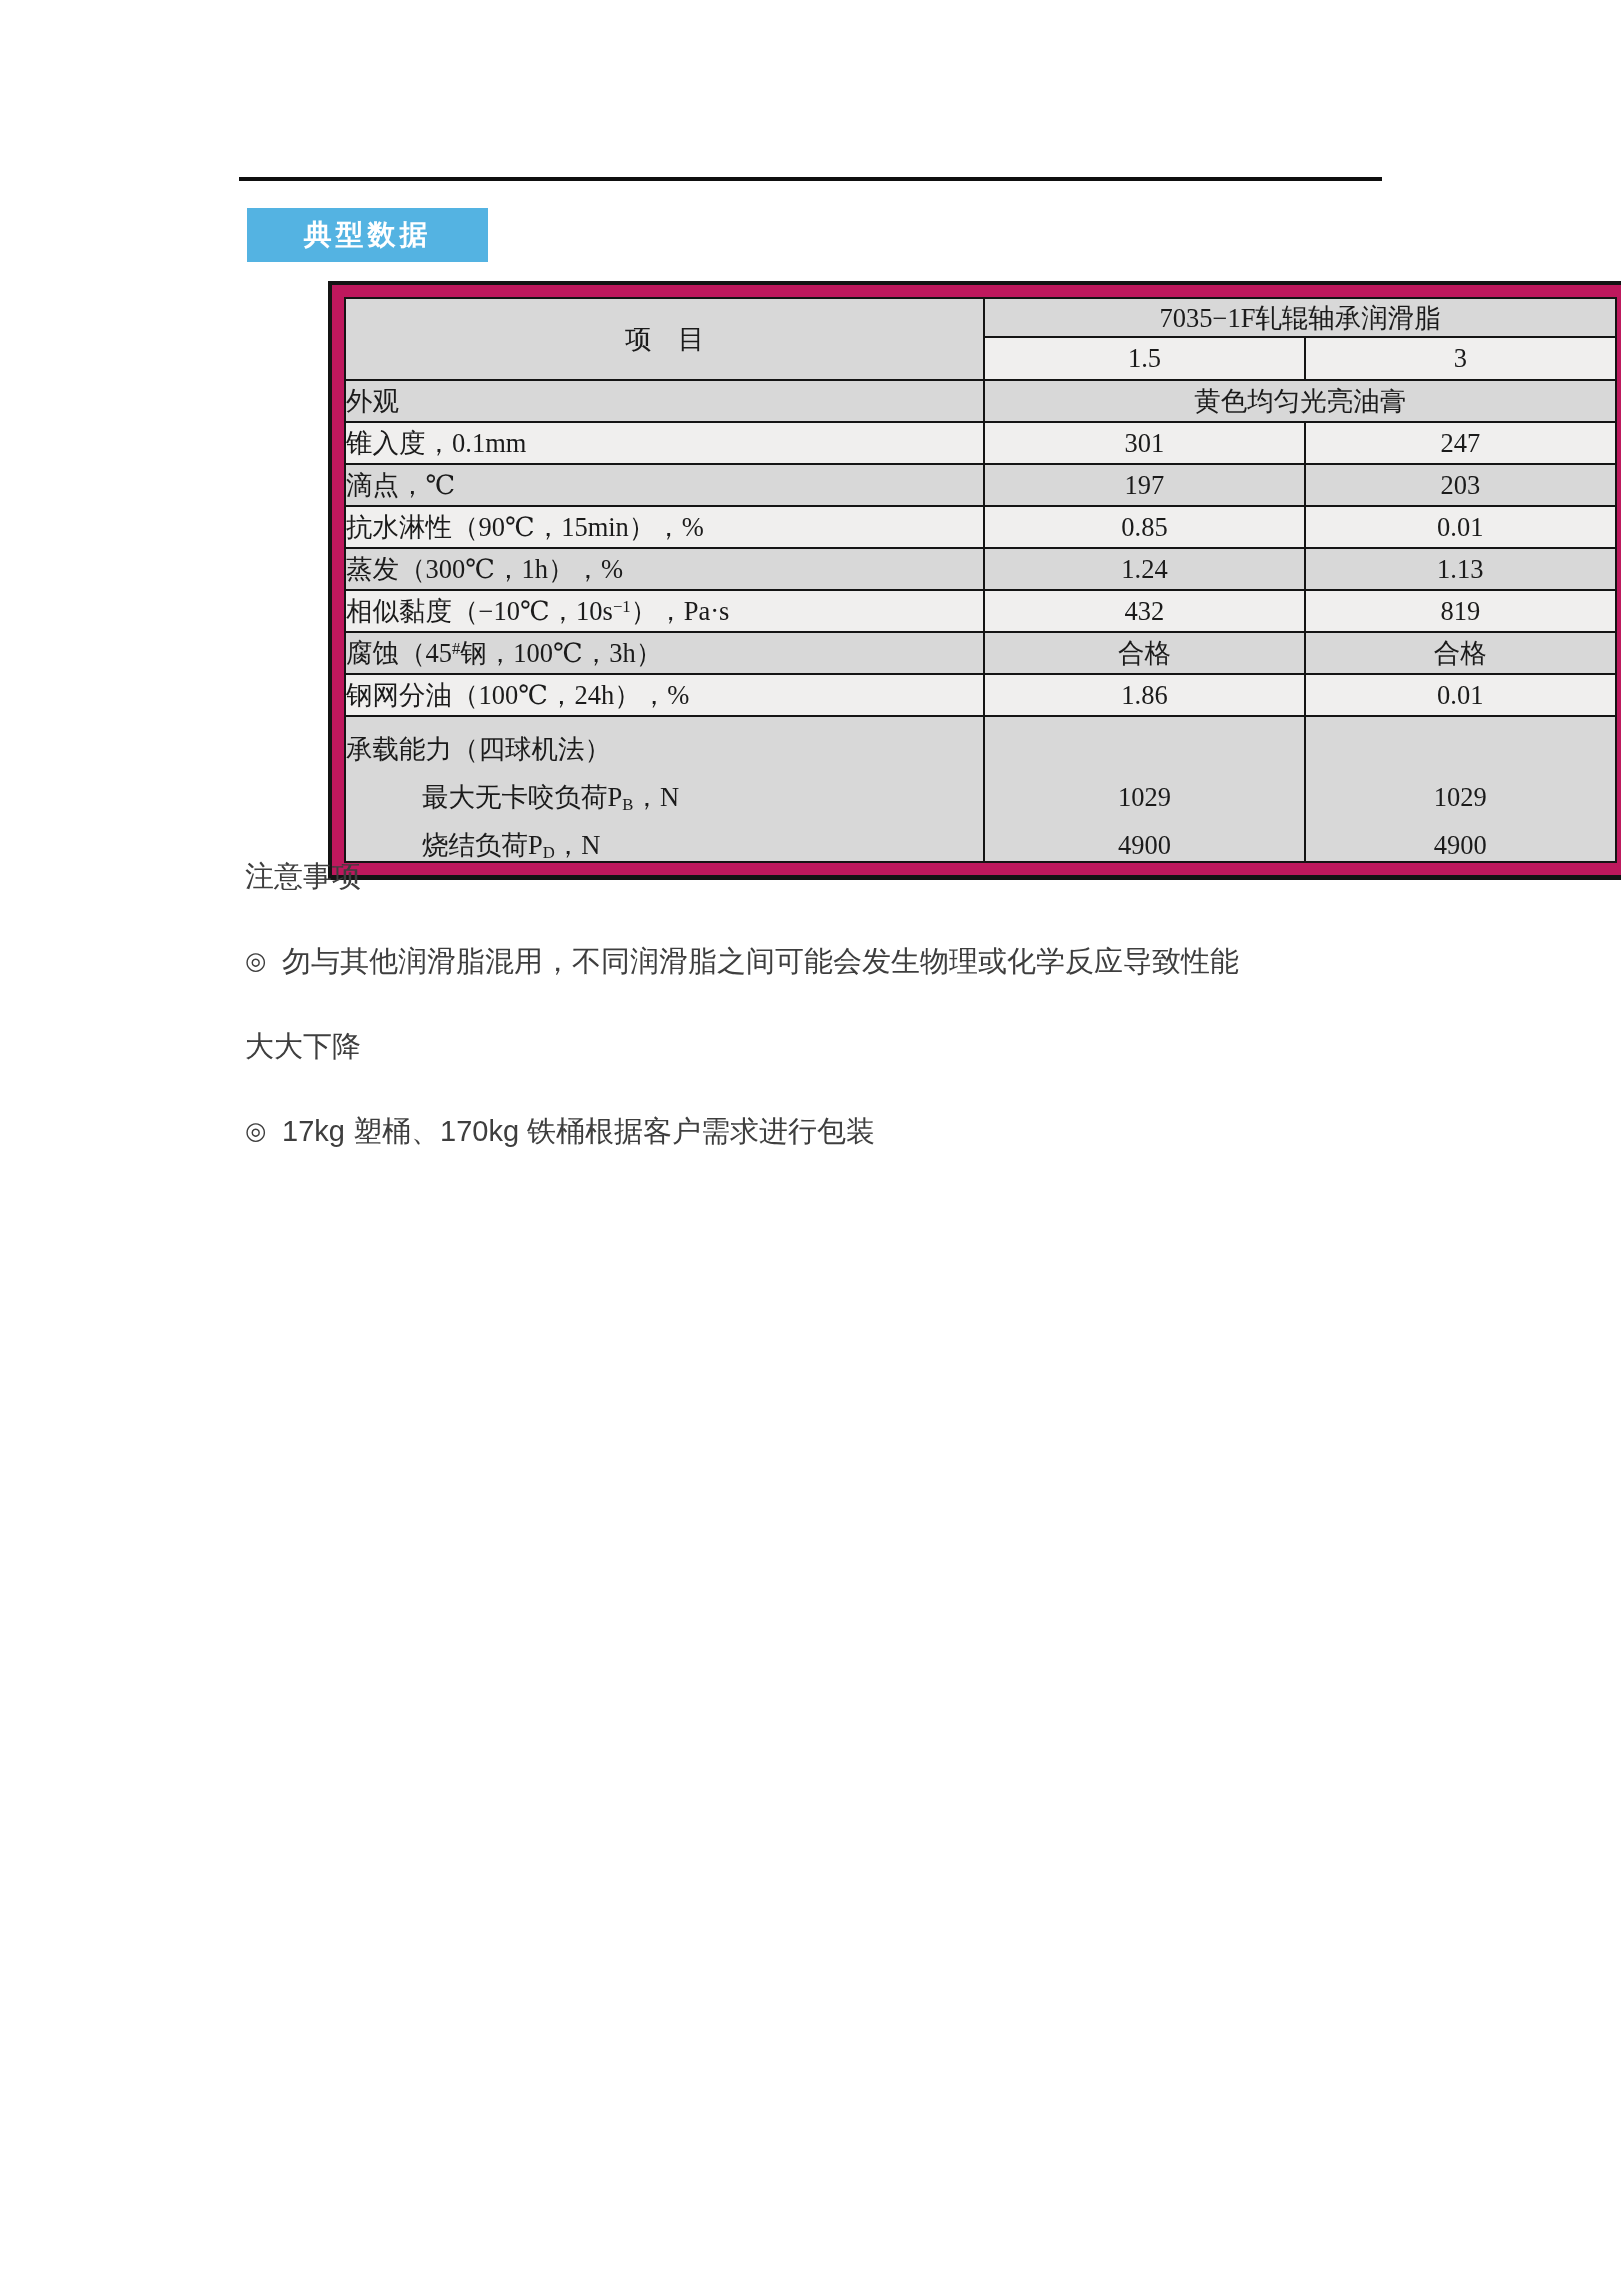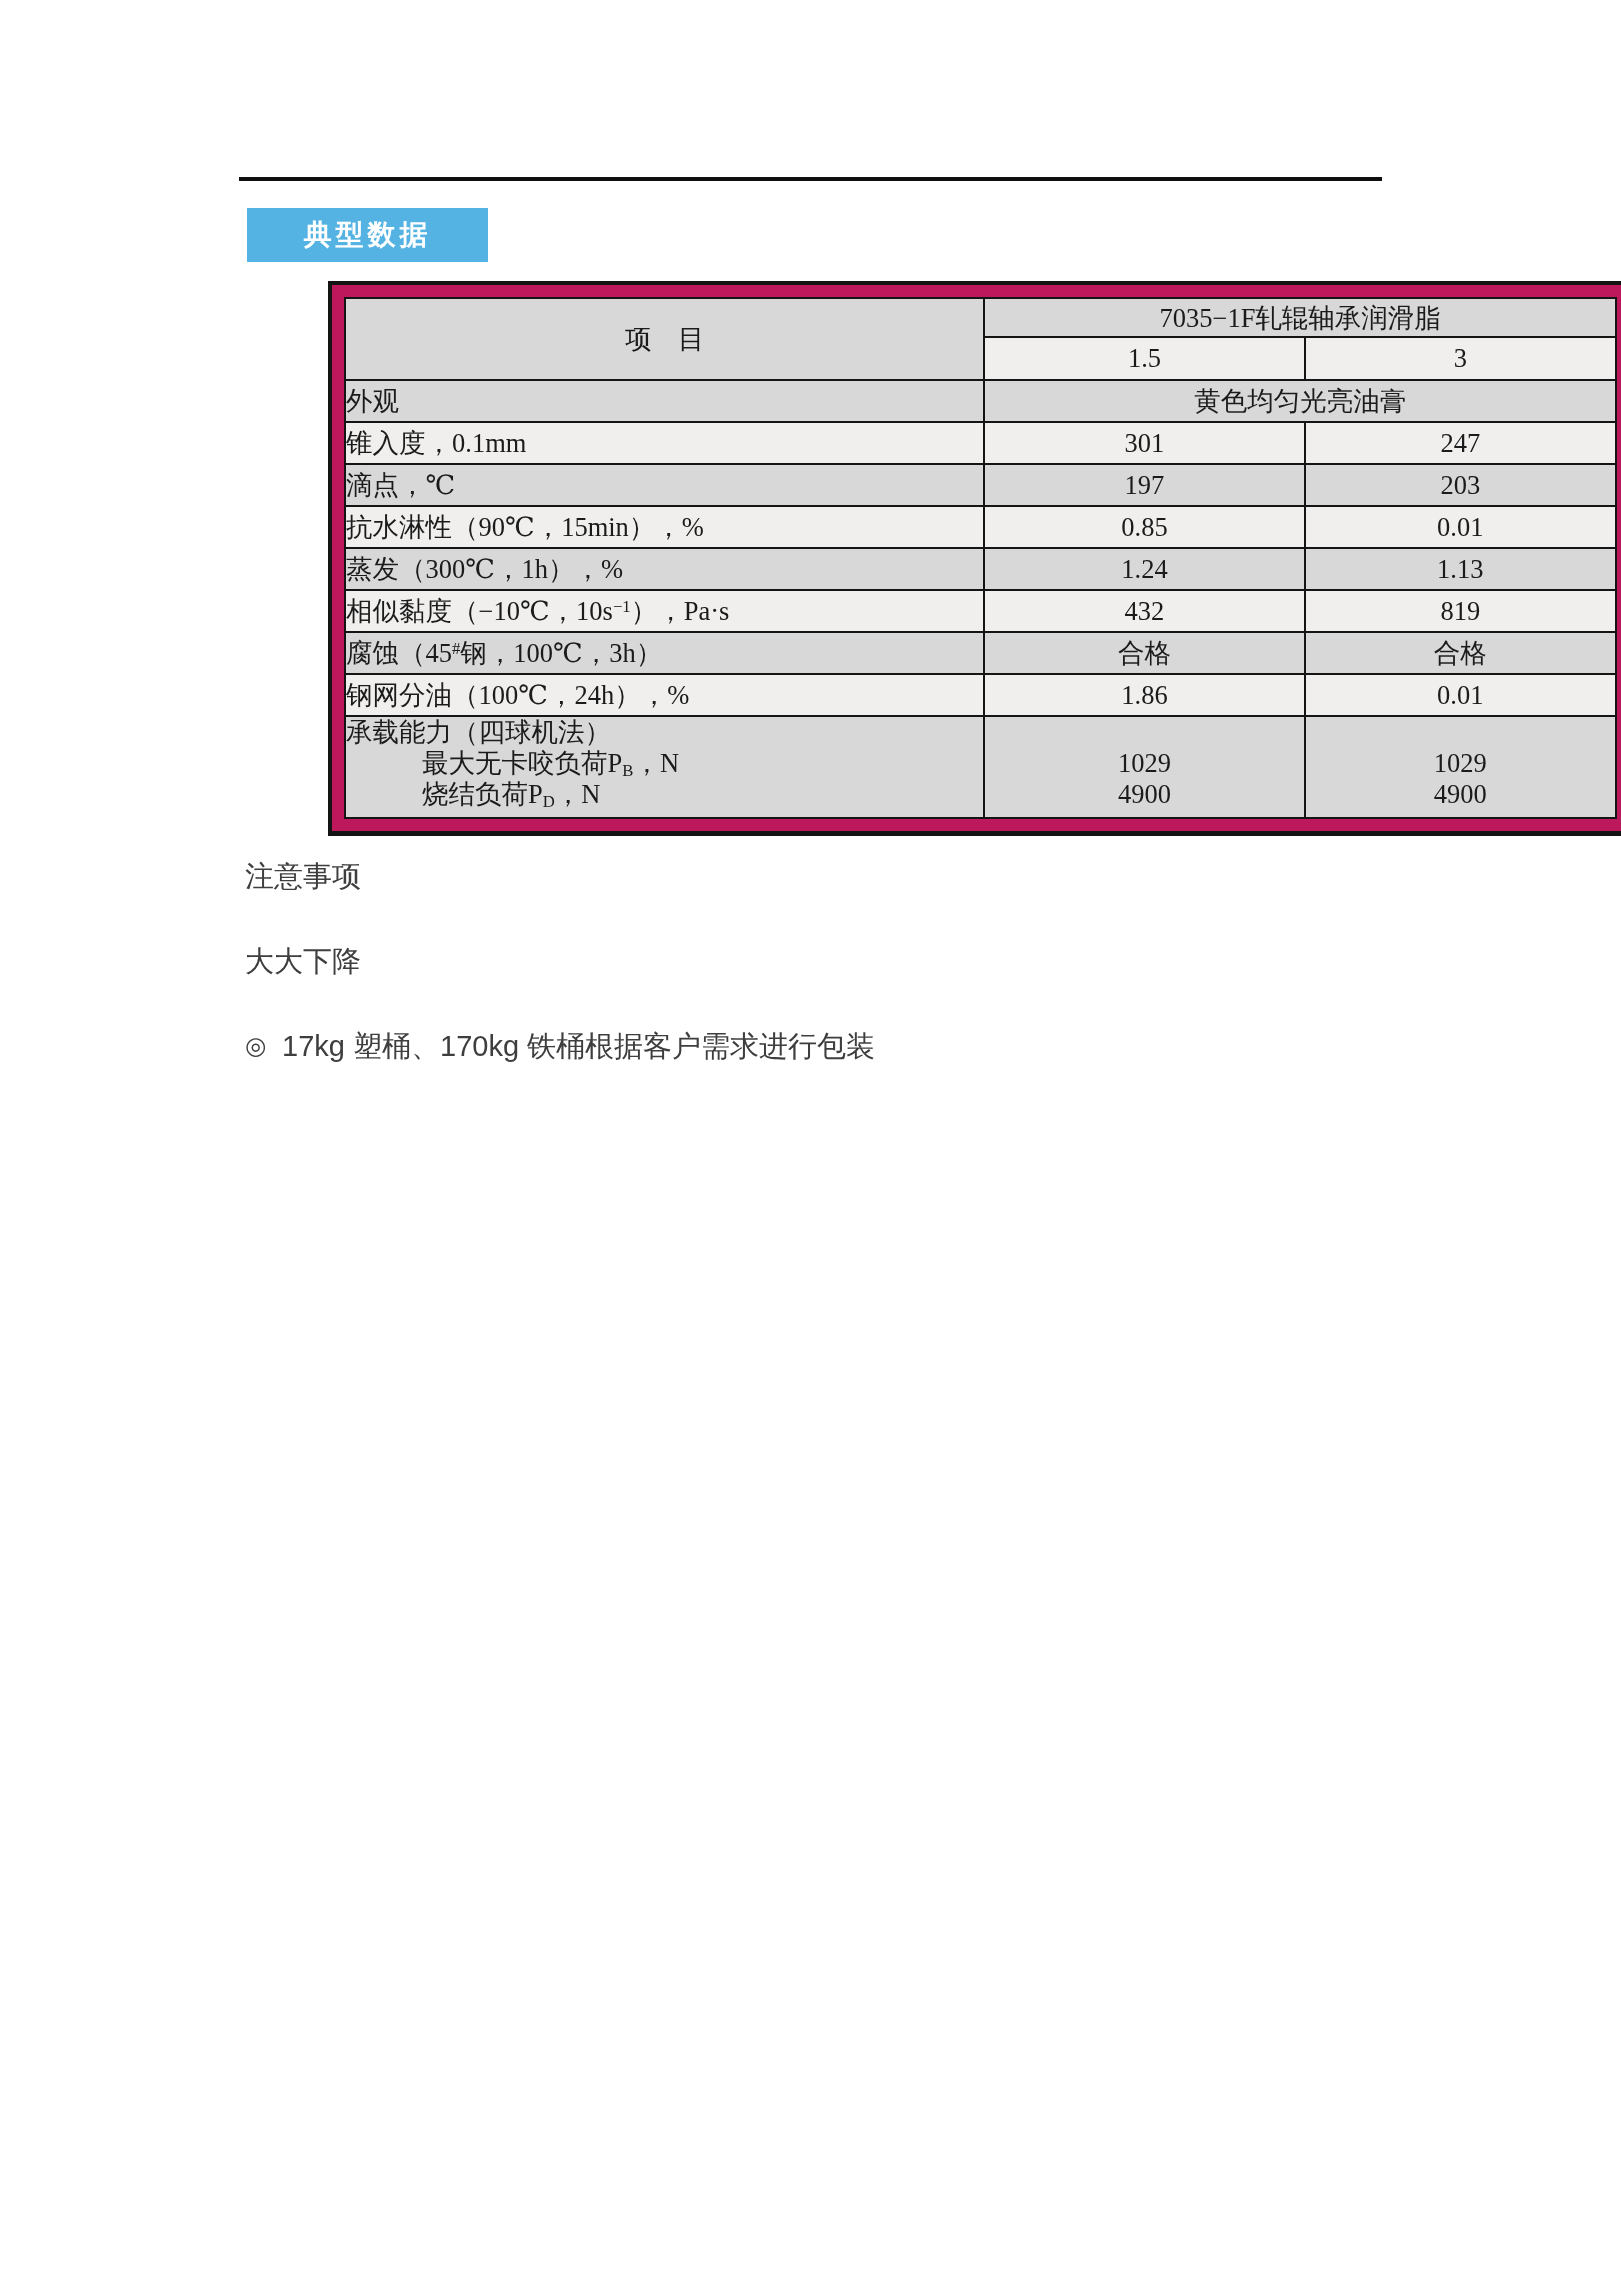--- a/index.html
+++ b/index.html
@@ -54,21 +54,21 @@
   }
   tr.shade-gray  > td, tr.shade-gray  > th { background:var(--row-gray,#d8d8d8); }
   tr.shade-light > td, tr.shade-light > th { background:var(--row-light,#f0efee); }
   td.lbl { text-align:left; padding-left:29px; }
   .center { text-align:center; }
   .pre { white-space:pre; }
   .r-product td, .r-product th { height:37px; }
   .r-grade td { height:41px;margin-top:48px; }
   .r-norm td { height:40px; }
   .r-load td { height:100px; vertical-align:top; padding-top:2.9px; }
-  .ln { height:31px; line-height:31px; }
+  .ln { height:31px; line-height:31px;margin-top:17px; }
   .ind { padding-left:76px; }
   table.datasheet sup { font-size:16.7px; vertical-align:7.8px; line-height:0; }
   table.datasheet sub { font-size:16.7px; vertical-align:-3.9px; line-height:0; }
 
   
   .notes {
     position:absolute; left:245px; top:857px;
     width:1235px;
     color:var(--body-text,#3e3e3e);
     font-size:29px;
@@ -161,16 +161,17 @@
           <div class="ln center">1029</div>
           <div class="ln center">4900</div>
         </td>
       </tr>
     </tbody>
   </table>
 </div>
 
 <div class="notes">
   <div class="line">注意事项</div>
+  <div class="line"><span class="bullet">◎</span><span>勿与其他润滑脂混用，不同润滑脂之间可能会发生物理或化学反应导致性能</span></div>
   <div class="line">大大下降</div>
   <div class="line"><span class="bullet">◎</span><span>17kg 塑桶、170kg 铁桶根据客户需求进行包装</span></div>
 </div>
 
 
 </body></html>

